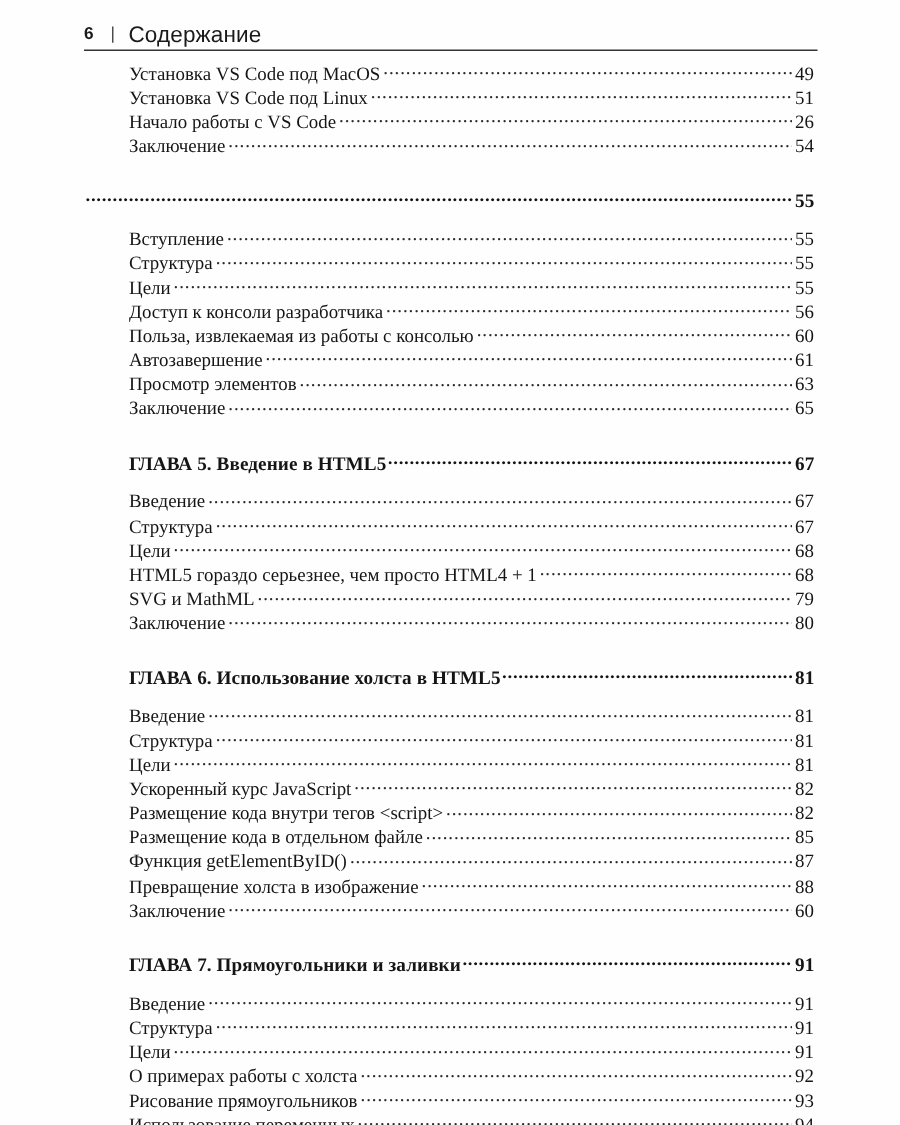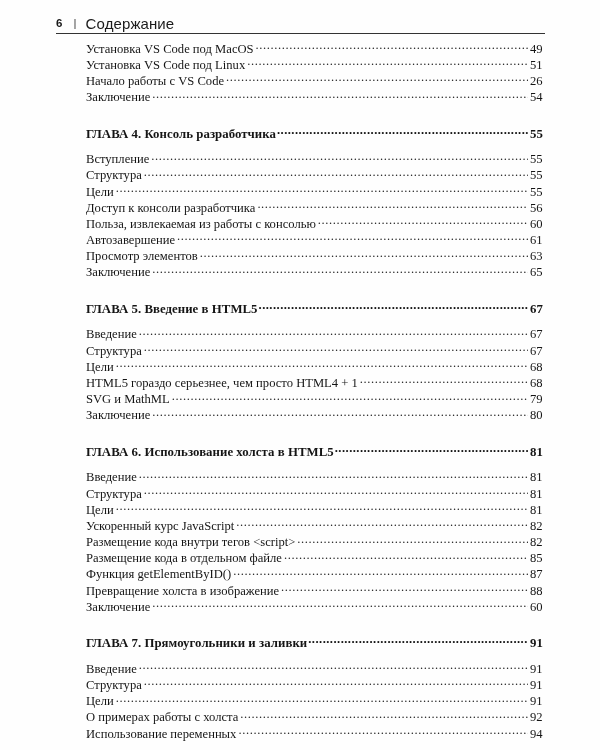--- a/index.html
+++ b/index.html
@@ -168,21 +168,20 @@
         </div>
         <div class="toc-row entry">
           <span class="label">Заключение</span>
           <span class="leader"></span>
           <span class="pageno">54</span>
         </div>
       </div>
       <div class="group">
         <div class="chapter-spacer-before"></div>
         <div class="toc-row chapter">
-          <span class="label">ГЛАВА 4. Консоль разработчика</span>
           <span class="leader"></span>
           <span class="pageno">55</span>
         </div>
         <div class="chapter-spacer-after"></div>
         <div class="toc-row entry">
           <span class="label">Вступление</span>
           <span class="leader"></span>
           <span class="pageno">55</span>
         </div>
         <div class="toc-row entry">
@@ -336,20 +335,25 @@
           <span class="label">Цели</span>
           <span class="leader"></span>
           <span class="pageno">91</span>
         </div>
         <div class="toc-row entry">
           <span class="label">О примерах работы с холста</span>
           <span class="leader"></span>
           <span class="pageno">92</span>
         </div>
         <div class="toc-row entry">
+          <span class="label">Рисование прямоугольников</span>
+          <span class="leader"></span>
+          <span class="pageno">93</span>
+        </div>
+        <div class="toc-row entry">
           <span class="label">Использование переменных</span>
           <span class="leader"></span>
           <span class="pageno">94</span>
         </div>
       </div>
     </div>
 
 </div>
 
 </body></html>

